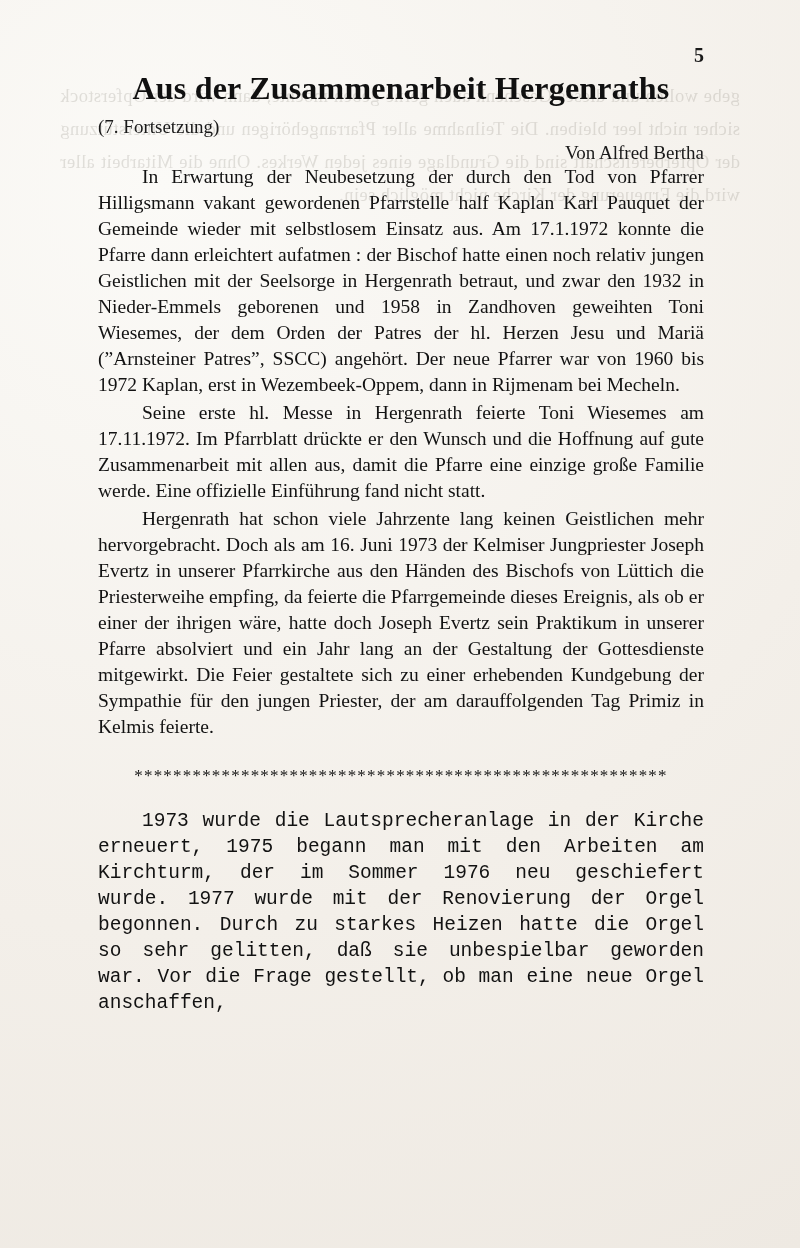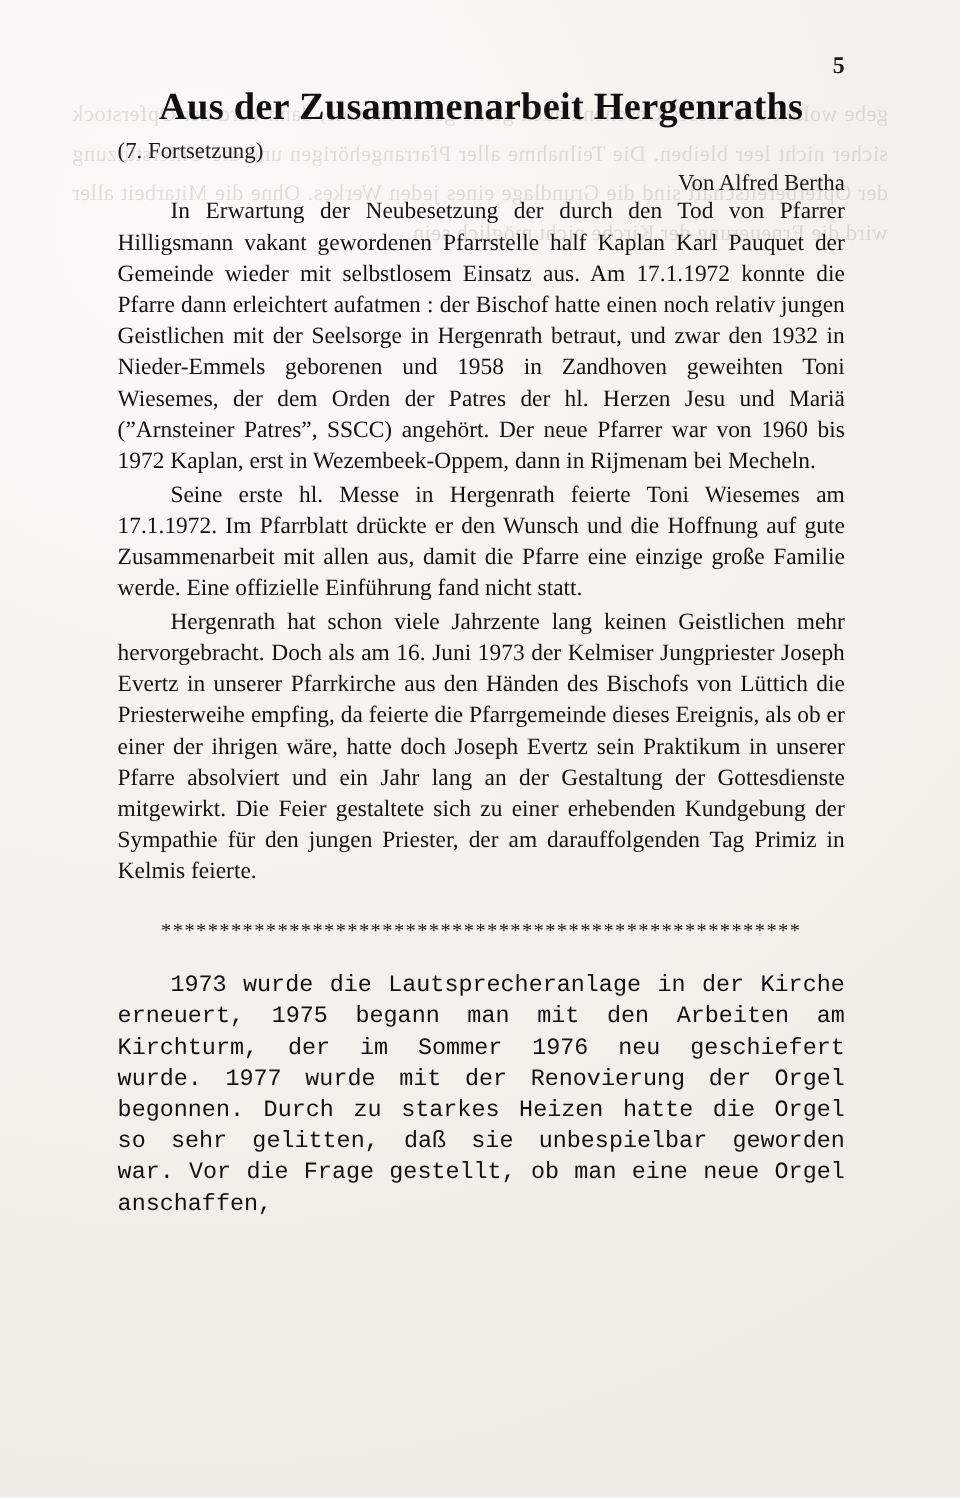--- a/index.html
+++ b/index.html
@@ -114,21 +114,21 @@
 
     <div class="folio">5</div>
 
     <h1 class="title">Aus der Zusammenarbeit Hergenraths</h1>
 
     <div class="subtitle">(7. Fortsetzung)</div>
 
     <div class="byline">Von Alfred Bertha</div>
 
     <p class="body para-first">In Erwartung der Neubesetzung der durch den Tod von Pfarrer Hilligsmann vakant gewordenen Pfarrstelle half Kaplan Karl Pauquet der Gemeinde wieder mit selbstlosem Einsatz aus. Am 17.1.1972 konnte die Pfarre dann erleichtert aufatmen : der Bischof hatte einen noch relativ jungen Geistlichen mit der Seelsorge in Hergenrath betraut, und zwar den 1932 in Nieder-Emmels geborenen und 1958 in Zandhoven geweihten Toni Wiesemes, der dem Orden der Patres der hl. Herzen Jesu und Mariä (”Arnsteiner Patres”, SSCC) angehört. Der neue Pfarrer war von 1960 bis 1972 Kaplan, erst in Wezembeek-Oppem, dann in Rijmenam bei Mecheln.</p>
-    <p class="body">Seine erste hl. Messe in Hergenrath feierte Toni Wiesemes am 17.1.1972. Im Pfarrblatt drückte er den Wunsch und die Hoffnung auf gute Zusammenarbeit mit allen aus, damit die Pfarre eine einzige große Familie werde. Eine offizielle Einführung fand nicht statt.</p>
+    <p class="body">Seine erste hl. Messe in Hergenrath feierte Toni Wiesemes am 17.11.1972. Im Pfarrblatt drückte er den Wunsch und die Hoffnung auf gute Zusammenarbeit mit allen aus, damit die Pfarre eine einzige große Familie werde. Eine offizielle Einführung fand nicht statt.</p>
     <p class="body">Hergenrath hat schon viele Jahrzente lang keinen Geistlichen mehr hervorgebracht. Doch als am 16. Juni 1973 der Kelmiser Jungpriester Joseph Evertz in unserer Pfarrkirche aus den Händen des Bischofs von Lüttich die Priesterweihe empfing, da feierte die Pfarrgemeinde dieses Ereignis, als ob er einer der ihrigen wäre, hatte doch Joseph Evertz sein Praktikum in unserer Pfarre absolviert und ein Jahr lang an der Gestaltung der Gottesdienste mitgewirkt. Die Feier gestaltete sich zu einer erhebenden Kundgebung der Sympathie für den jungen Priester, der am darauffolgenden Tag Primiz in Kelmis feierte.</p>
 
     <div class="divider">*******************************************************</div>
 
     <p class="body lastpara">1973 wurde die Lautsprecheranlage in der Kirche erneuert, 1975 begann man mit den Arbeiten am Kirchturm, der im Sommer 1976 neu geschiefert wurde. 1977 wurde mit der Renovierung der Orgel begonnen. Durch zu starkes Heizen hatte die Orgel so sehr gelitten, daß sie unbespielbar geworden war. Vor die Frage gestellt, ob man eine neue Orgel anschaffen,</p>
 
   </div>
 </div>
 
 </body></html>

